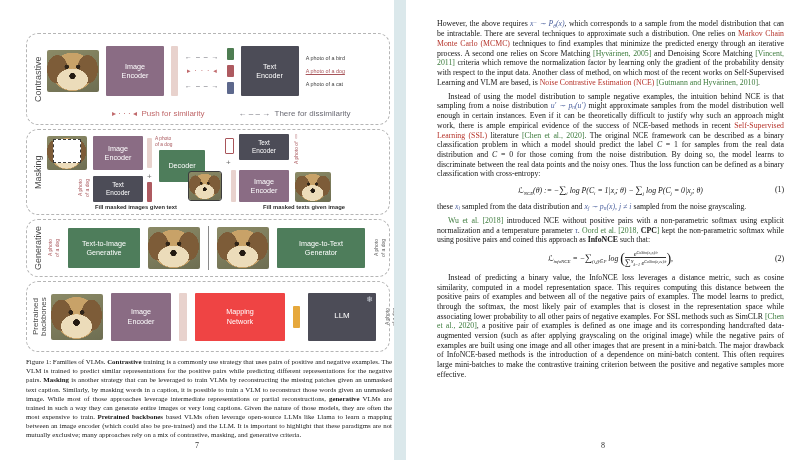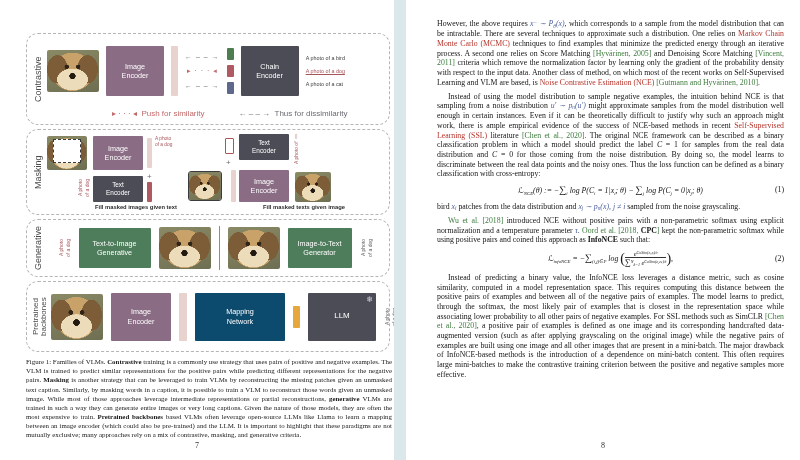--- a/index.html
+++ b/index.html
@@ -14,21 +14,21 @@
   
   .frow{position:absolute;left:26px;width:364px;border:1px dashed #b5b5b5;border-radius:12px;
         display:flex;align-items:stretch;box-sizing:border-box;padding:4px 6px 4px 2px;}
   .vlabel{flex:0 0 18px;display:flex;align-items:center;justify-content:center;
           writing-mode:vertical-rl;transform:rotate(180deg);
           font:9px "Liberation Sans",sans-serif;color:#4a4a4a;line-height:1.0;text-align:center;}
   .rowbody{flex:1;position:relative;}
   .box{display:flex;align-items:center;justify-content:center;text-align:center;color:#fff;
        font:7.2px "Liberation Sans",sans-serif;line-height:1.3;white-space:pre-line;border-radius:1px;}
   .purple{background:#8a6c84;} .darkbox{background:#4c4c57;} .greenbox{background:#4e7d5b;}
-  .orangebox{background:#0c4a6e;}
+  .orangebox{background:#ef4444;}
   .bar{border-radius:1px;}
   .bar.pink{background:#e8d2cd;} .bar.green{background:#4e7d52;} .bar.maroon{background:#ae5a60;}
   .bar.blue{background:#5d688c;} .bar.orangeb{background:#e6a83c;}
   .dog{position:relative;border-radius:2px;background-image:
     radial-gradient(circle at 38% 40%, #2f2418 0 5%, transparent 6%),
     radial-gradient(circle at 60% 40%, #2f2418 0 5%, transparent 6%),
     radial-gradient(circle at 49% 62%, #221911 0 8%, transparent 9%),
     radial-gradient(ellipse 30% 26% at 49% 70%, #ecdcba 0 98%, transparent 100%),
     radial-gradient(ellipse 20% 34% at 20% 46%, #7d5c38 0 98%, transparent 100%),
     radial-gradient(ellipse 20% 34% at 78% 46%, #7d5c38 0 98%, transparent 100%),
@@ -94,31 +94,31 @@
           <div style="display:flex;flex-direction:column;gap:7px;align-items:center;">
             <div class="arr gray">← – – →</div>
             <div class="arr pinkc">▸ · · · ◂</div>
             <div class="arr gray">← – – →</div>
           </div>
           <div style="display:flex;flex-direction:column;gap:5px;">
             <div class="bar green" style="width:7px;height:12px;"></div>
             <div class="bar maroon" style="width:7px;height:12px;"></div>
             <div class="bar blue" style="width:7px;height:12px;"></div>
           </div>
-          <div class="box darkbox" style="width:58px;height:50px;">Chain
+          <div class="box darkbox" style="width:58px;height:50px;">Text
 Encoder</div>
           <div style="display:flex;flex-direction:column;gap:7px;font:5.4px 'Liberation Sans',sans-serif;">
             <div style="color:#3e3e3e;">A photo of a bird</div>
             <div style="color:#a8555a;text-decoration:underline;">A photo of a dog</div>
             <div style="color:#3e3e3e;">A photo of a cat</div>
           </div>
         </div>
         <div class="legend">
           <span class="sim"><span>▸ · · · ◂</span>&nbsp;&nbsp;<span>Push for similarity</span></span>
-          <span class="dis"><span>← – – →</span>&nbsp;&nbsp;<span>Thus for dissimilarity</span></span>
+          <span class="dis"><span>← – – →</span>&nbsp;&nbsp;<span>There for dissimilarity</span></span>
         </div>
       </div>
     </div>
 
     <div class="frow" style="top:129px;height:86px;">
       <div class="vlabel">Masking</div>
       <div class="rowbody">
 
         <div style="position:absolute;left:0;top:0;width:178px;height:76px;">
           <div class="dog masked" style="position:absolute;left:0;top:2px;width:40px;height:34px;"></div>
@@ -126,20 +126,21 @@
 Encoder</div>
           <div class="bar pink" style="position:absolute;left:100px;top:4px;width:5px;height:30px;"></div>
           <div class="tinycap" style="position:absolute;left:108px;top:2px;">A photo
 of a dog</div>
           <div class="vtext vt-red" style="position:absolute;left:30px;top:40px;height:28px;">A photo
 of a dog</div>
           <div class="box darkbox" style="position:absolute;left:46px;top:42px;width:50px;height:26px;font-size:6.4px;">Text
 Encoder</div>
           <div class="plus" style="position:absolute;left:100px;top:38px;">+</div>
           <div class="bar maroon" style="position:absolute;left:100px;top:48px;width:5px;height:20px;"></div>
+          <div class="box greenbox" style="position:absolute;left:112px;top:16px;width:46px;height:32px;">Decoder</div>
           <div class="dog outlined" style="position:absolute;left:142px;top:38px;width:32px;height:28px;"></div>
           <div class="subcap">Fill masked images given text</div>
         </div>
 
         <div style="position:absolute;right:0;top:0;width:158px;height:76px;">
           <div class="mtexticon" style="position:absolute;left:0;top:4px;"></div>
           <div class="plus" style="position:absolute;left:1px;top:24px;">+</div>
           <div class="box darkbox" style="position:absolute;left:14px;top:0;width:50px;height:26px;font-size:6.4px;">Text
 Encoder</div>
           <div class="vtext vt-red" style="position:absolute;left:68px;top:0;height:30px;">A photo of ▯</div>
@@ -155,21 +156,21 @@
     <div class="frow" style="top:219px;height:58px;">
       <div class="vlabel">Generative</div>
       <div class="rowbody" style="display:flex;align-items:center;gap:8px;justify-content:center;">
         <div class="vtext vt-red" style="height:40px;">A photo
 of a dog</div>
         <div class="box greenbox" style="width:72px;height:40px;">Text-to-Image
 Generative</div>
         <div class="dog" style="width:52px;height:42px;"></div>
         <div style="width:1px;height:44px;background:#8a8a8a;"></div>
         <div class="dog" style="width:52px;height:42px;"></div>
-        <div class="box greenbox" style="width:64px;height:40px;">Image-to-Text
+        <div class="box greenbox" style="width:88px;height:40px;">Image-to-Text
 Generator</div>
         <div class="vtext vt-gray" style="height:40px;">A photo
 of a dog</div>
       </div>
     </div>
 
     <div class="frow" style="top:281px;height:71px;">
       <div class="vlabel" style="flex-basis:22px;font-size:8px;">Pretrained backbones</div>
       <div class="rowbody" style="display:flex;align-items:center;gap:8px;justify-content:center;">
         <div class="dog" style="width:52px;height:46px;"></div>
@@ -195,21 +196,21 @@
   <div class="gap"></div>
 
   <div class="page right">
     <div class="rp">
       <p><span>However, the above requires </span><span class="m">x</span><span class="msup">−</span><span class="m"> ∼ P</span><span class="msub">θ</span><span class="m">(x)</span><span>, which corresponds to a sample from the model distribution that can be intractable. There are several techniques to approximate such a distribution. One relies on </span><span class="red">Markov Chain Monte Carlo (MCMC)</span><span> techniques to find examples that minimize the predicted energy through an iterative process. A second one relies on Score Matching </span><span class="green">[Hyvärinen, 2005]</span><span> and Denoising Score Matching </span><span class="green">[Vincent, 2011]</span><span> criteria which remove the normalization factor by learning only the gradient of the probability density with respect to the input data. Another class of method, on which most of the recent works on Self-Supervised Learning and VLM are based, is </span><span class="red">Noise Contrastive Estimation (NCE)</span><span> </span><span class="green">[Gutmann and Hyvärinen, 2010]</span><span>.</span></p>
       <p class="space indent"><span>Instead of using the model distribution to sample negative examples, the intuition behind NCE is that sampling from a noise distribution </span><span class="m">u′ ∼ p</span><span class="msub">n</span><span class="m">(u′)</span><span> might approximate samples from the model distribution well enough in certain instances. Even if it can be theoretically difficult to justify why such an approach might work, there is ample empirical evidence of the success of NCE-based methods in recent </span><span class="red">Self-Supervised Learning (SSL)</span><span> literature </span><span class="green">[Chen et al., 2020]</span><span>. The original NCE framework can be described as a binary classification problem in which a model should predict the label </span><span class="i">C</span><span> = 1 for samples from the real data distribution and </span><span class="i">C</span><span> = 0 for those coming from the noise distribution. By doing so, the model learns to discriminate between the real data points and the noisy ones. Thus the loss function can be defined as a binary classification with cross-entropy:</span></p>
       <div class="eq">
         <span><span>ℒ</span><span class="sub">NCE</span><span>(θ) := −</span><span class="sum">∑</span><span class="sub">i</span><span> log P(C</span><span class="sub">i</span><span> = 1|x</span><span class="sub">i</span><span>; θ) − </span><span class="sum">∑</span><span class="sub">j</span><span> log P(C</span><span class="sub">j</span><span> = 0|x</span><span class="sub">j</span><span>; θ)</span></span>
         <span class="eqnum">(1)</span>
       </div>
-      <p><span>bird </span><span class="m">x</span><span class="msub">i</span><span> patches from the data distribution and </span><span class="m">x</span><span class="msub">j</span><span class="m"> ∼ p</span><span class="msub">n</span><span class="m">(x), j ≠ i</span><span> sampled from the noise grayscaling.</span></p>
+      <p><span>these </span><span class="m">x</span><span class="msub">i</span><span> sampled from the data distribution and </span><span class="m">x</span><span class="msub">j</span><span class="m"> ∼ p</span><span class="msub">n</span><span class="m">(x), j ≠ i</span><span> sampled from the noise grayscaling.</span></p>
       <p class="space indent"><span class="green">Wu et al. [2018]</span><span> introduced NCE without positive pairs with a non-parametric softmax using explicit normalization and a temperature parameter </span><span class="m">τ</span><span>. </span><span class="green">Oord et al. [2018, </span><span class="b">CPC</span><span class="green">]</span><span> kept the non-parametric softmax while using positive pairs and coined this approach as </span><span class="b">InfoNCE</span><span> such that:</span></p>
       <div class="eq">
         <span><span>ℒ</span><span class="sub">infoNCE</span><span> = −</span><span class="sum">∑</span><span class="sub">(i,j)∈P</span><span> log </span></span><span class="bigp">(</span><span class="frac">
             <span class="num"><span>e</span><span class="sup">CoSim(zᵢ,zⱼ)/τ</span></span>
             <span class="den"><span class="sum">∑</span><span class="sup">N</span><span class="sub">k=1</span><span> e</span><span class="sup">CoSim(zᵢ,zₖ)/τ</span></span>
           </span><span class="bigp">)</span><span><span>,</span></span>
         <span class="eqnum">(2)</span>
       </div>
       <p class="space indent"><span>Instead of predicting a binary value, the InfoNCE loss leverages a distance metric, such as cosine similarity, computed in a model representation space. This requires computing this distance between the positive pairs of examples and between all of the negative pairs of examples. The model learns to predict, through the softmax, the most likely pair of examples that is closest in the representation space while associating lower probability to all other pairs of negative examples. For SSL methods such as SimCLR </span><span class="green">[Chen et al., 2020]</span><span>, a positive pair of examples is defined as one image and its corresponding handcrafted data-augmented version (such as after applying grayscaling on the original image) while the negative pairs of examples are built using one image and all other images that are present in a mini-batch. The major drawback of InfoNCE-based methods is the introduction of a dependence on mini-batch content. This often requires large mini-batches to make the contrastive training criterion between the positive and negative samples more effective.</span></p>
     </div>

